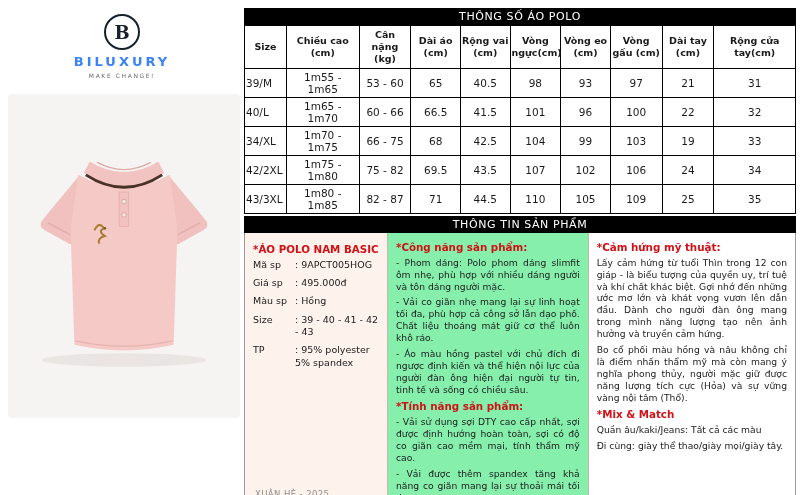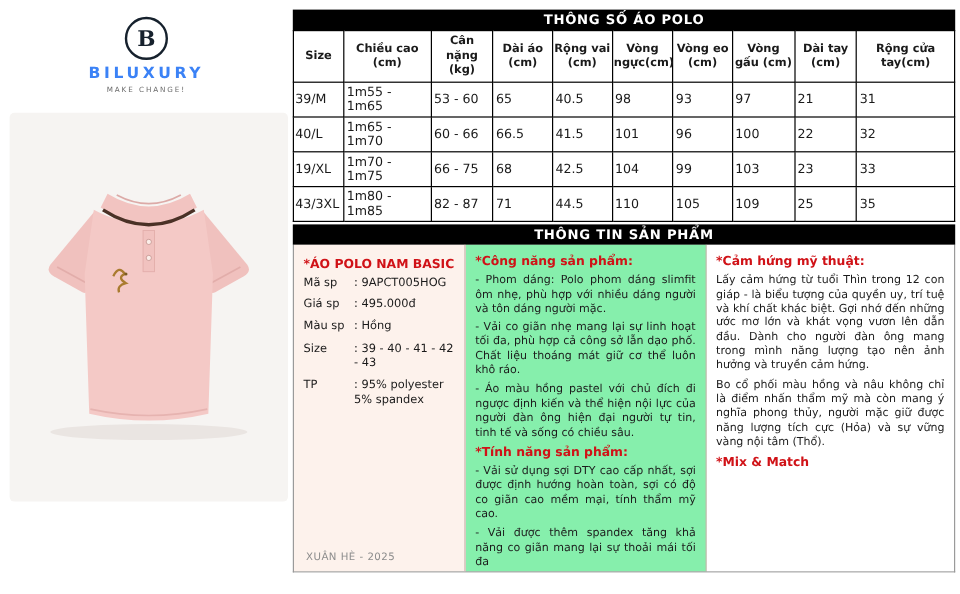--- a/index.html
+++ b/index.html
@@ -18,30 +18,30 @@
   }
   .logo-name{font-size:13px;font-weight:700;letter-spacing:3px;color:#3b82f6}
   .logo-tag{font-size:6px;letter-spacing:1.6px;color:#6b6b6b;margin-top:3px}
   .photo{
     position:absolute;left:8px;top:94px;width:232px;height:324px;background:#f6f4f2;
     border-radius:4px;display:flex;align-items:center;justify-content:center;
   }
   
   .right{position:absolute;left:244px;top:8px;width:552px}
   .bar{
-    background:#000;color:#fff;text-align:center;font-size:11px;font-weight:700;
+    background:#000;color:#fff;text-align:center;font-size:11px;font-weight:400;
     letter-spacing:.6px;line-height:17px;height:17px;
   }
   table.spec{width:100%;border-collapse:collapse;table-layout:fixed}
   .spec th{
     border:1px solid #000;font-weight:600;font-size:9.5px;line-height:1.25;
     padding:3px 1px;height:32px;vertical-align:middle;text-align:center;
   }
   .spec td{
-    border:1px solid #000;font-size:10.5px;text-align:left;height:26px;
+    border:1px solid #000;font-size:10.5px;text-align:center;height:26px;
     padding:1px 2px;vertical-align:middle;
   }
   .spec td:first-child{text-align:left;padding-left:1px}
   
   .info{margin-top:2px}
   .info-body{display:flex;border:1px solid #9a9a9a;border-top:none;height:273px;box-sizing:border-box}
   .icol{box-sizing:border-box;overflow:hidden}
   .col1{width:26%;background:#fdf2ec;border-right:1px solid #c9b4ab;padding:8px 6px 6px 8px;position:relative}
   .col2{width:36.5%;border-right:1px solid #c9b4ab;padding:6px 8px 4px 8px;background:#86efac}
   .col3{width:37.5%;padding:6px 8px 4px 8px;background:#fff}
@@ -145,30 +145,42 @@
           <td>60 - 66</td>
           <td>66.5</td>
           <td>41.5</td>
           <td>101</td>
           <td>96</td>
           <td>100</td>
           <td>22</td>
           <td>32</td>
         </tr>
         <tr>
-          <td>19/XL</td>
+          <td>34/XL</td>
           <td>1m70 - 1m75</td>
           <td>66 - 75</td>
           <td>68</td>
           <td>42.5</td>
           <td>104</td>
           <td>99</td>
           <td>103</td>
-          <td>23</td>
+          <td>19</td>
           <td>33</td>
+        </tr>
+        <tr>
+          <td>42/2XL</td>
+          <td>1m75 - 1m80</td>
+          <td>75 - 82</td>
+          <td>69.5</td>
+          <td>43.5</td>
+          <td>107</td>
+          <td>102</td>
+          <td>106</td>
+          <td>24</td>
+          <td>34</td>
         </tr>
         <tr>
           <td>43/3XL</td>
           <td>1m80 - 1m85</td>
           <td>82 - 87</td>
           <td>71</td>
           <td>44.5</td>
           <td>110</td>
           <td>105</td>
           <td>109</td>
@@ -224,17 +236,21 @@
           </div>
       </div>
 
       <div class="icol col3">
         <div class="red">*Cảm hứng mỹ thuật:</div>
         <div>
             <div class="para">Lấy cảm hứng từ tuổi Thìn trong 12 con giáp - là biểu tượng của quyền uy, trí tuệ và khí chất khác biệt. Gợi nhớ đến những ước mơ lớn và khát vọng vươn lên dẫn đầu. Dành cho người đàn ông mang trong mình năng lượng tạo nên ảnh hưởng và truyền cảm hứng.</div>
             <div class="para">Bo cổ phối màu hồng và nâu không chỉ là điểm nhấn thẩm mỹ mà còn mang ý nghĩa phong thủy, người mặc giữ được năng lượng tích cực (Hỏa) và sự vững vàng nội tâm (Thổ).</div>
           </div>
         <div class="red">*Mix &amp; Match</div>
+        <div>
+            <div class="para">Quần âu/kaki/Jeans: Tất cả các màu</div>
+            <div class="para">Đi cùng: giày thể thao/giày mọi/giày tây.</div>
+          </div>
       </div>
 
     </div>
   </div>
 </div>
 
 </body></html>

